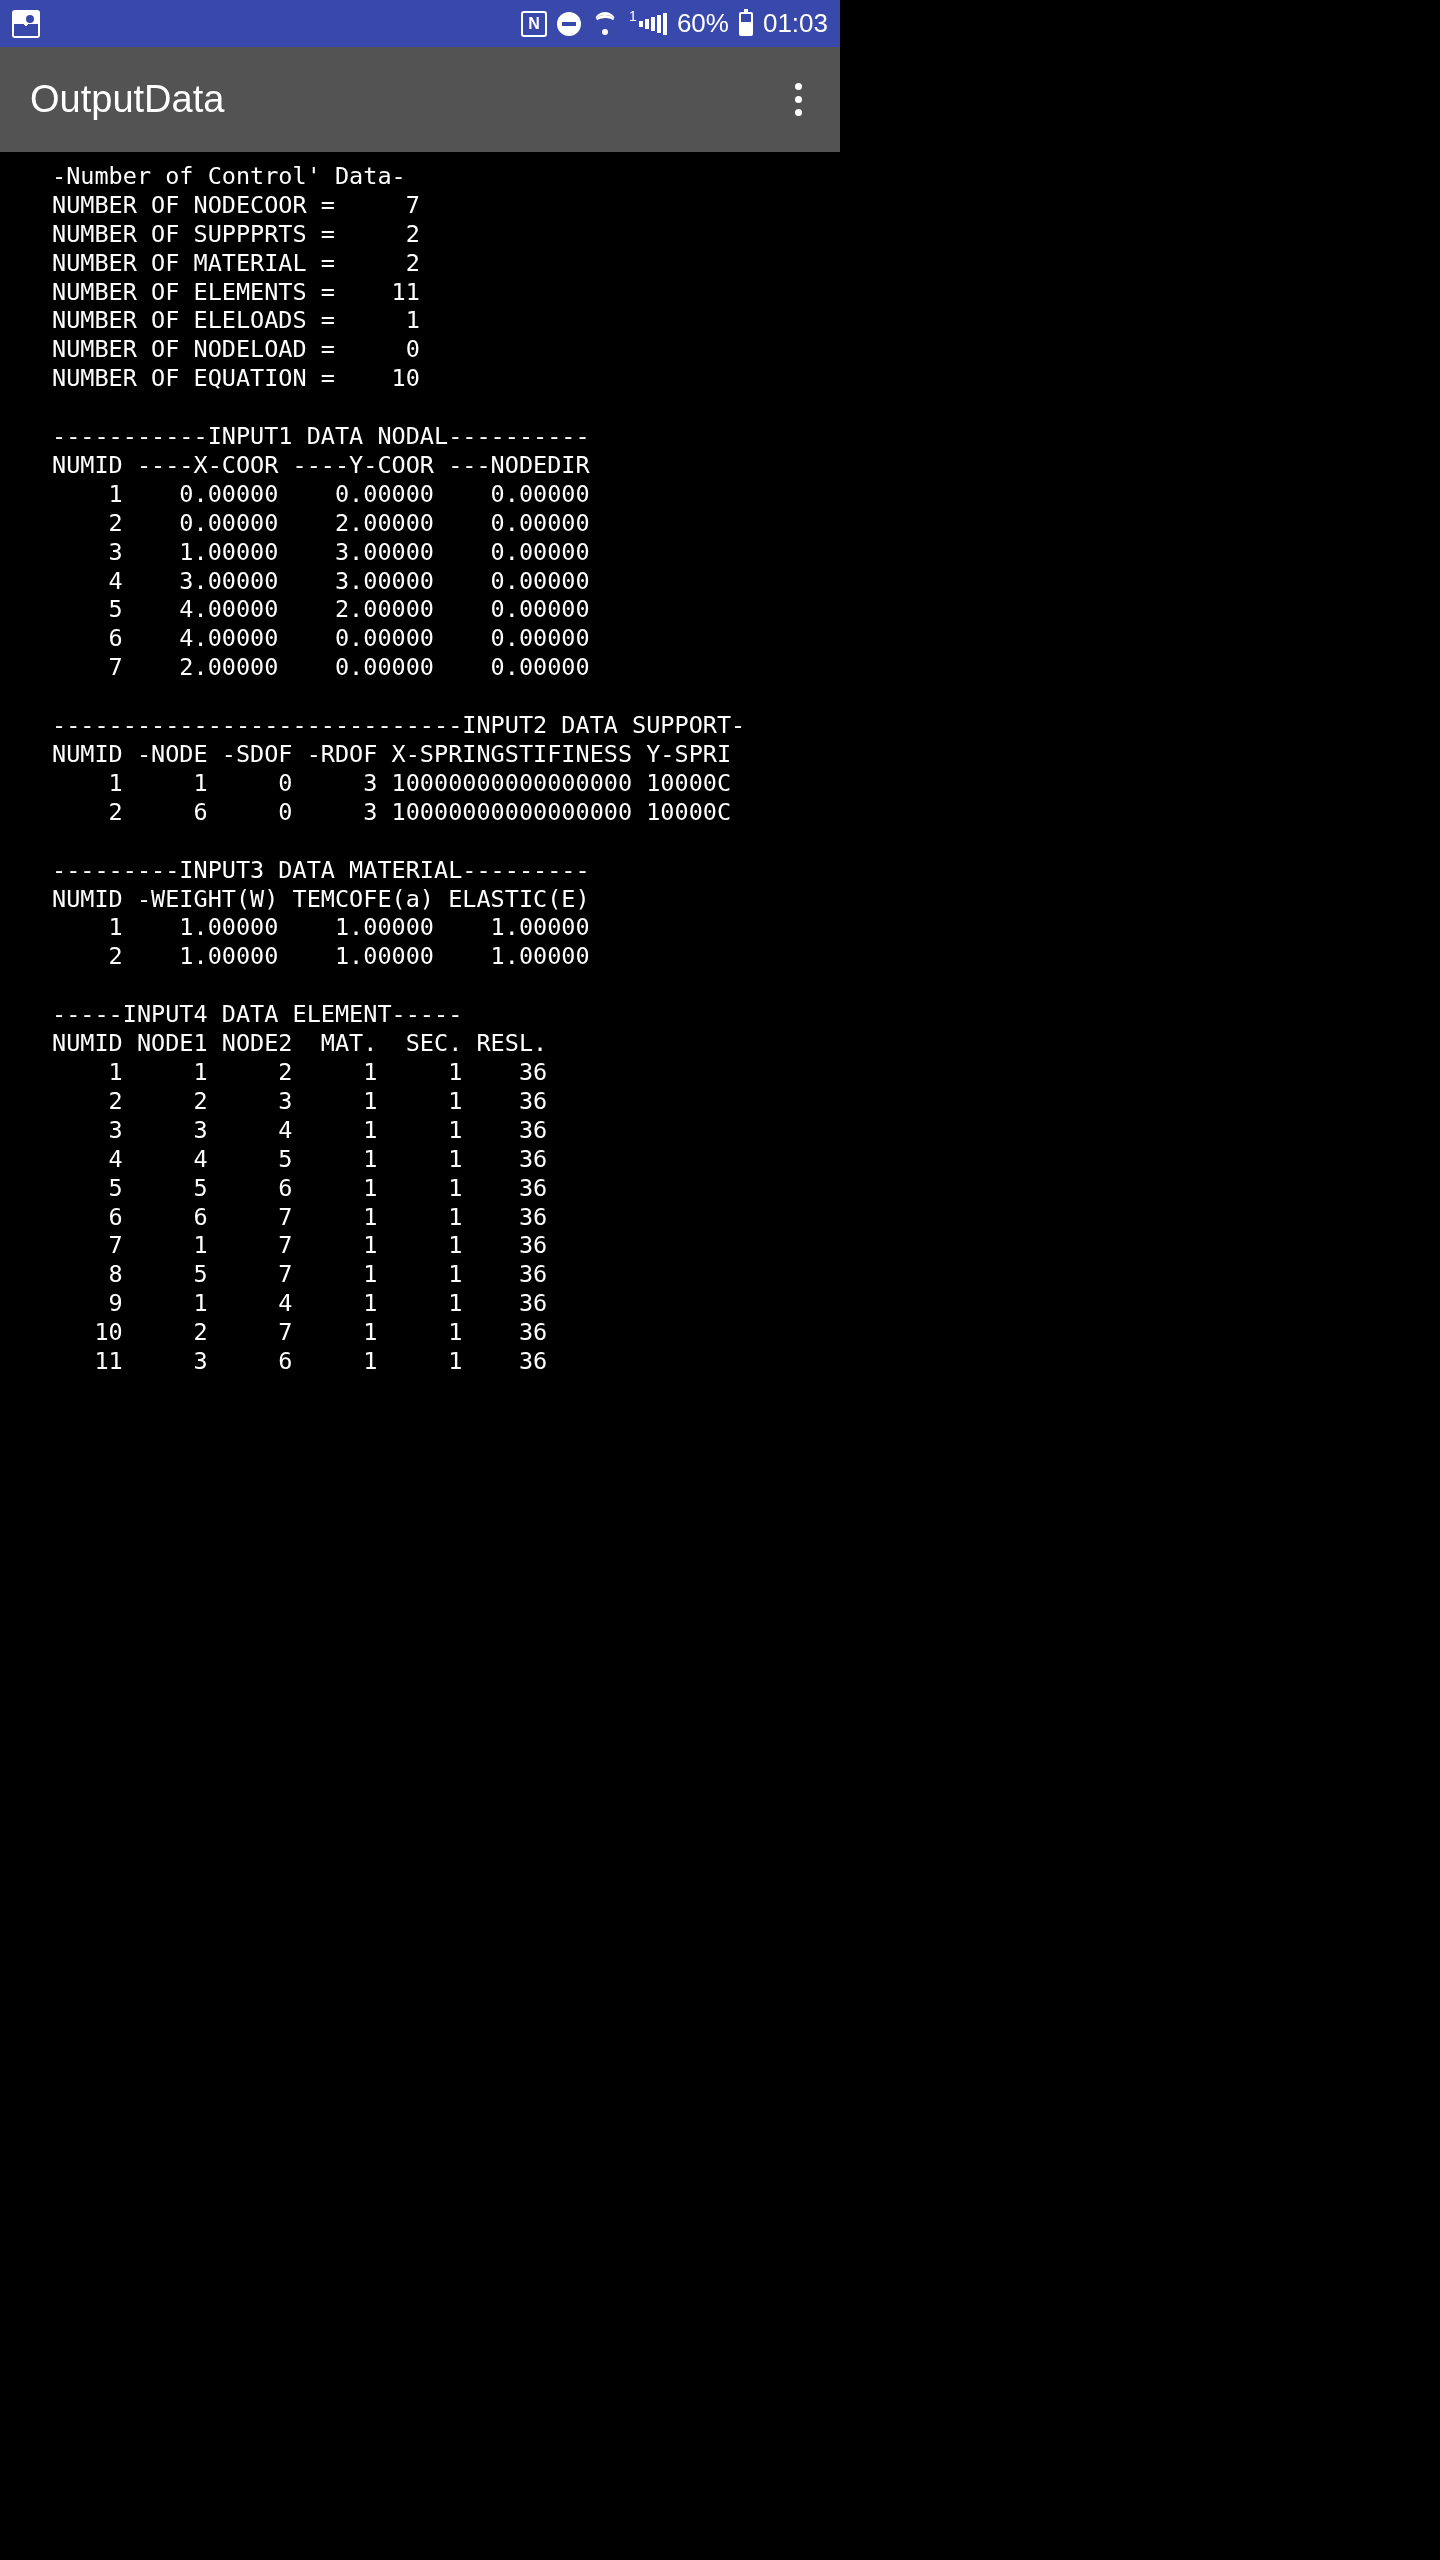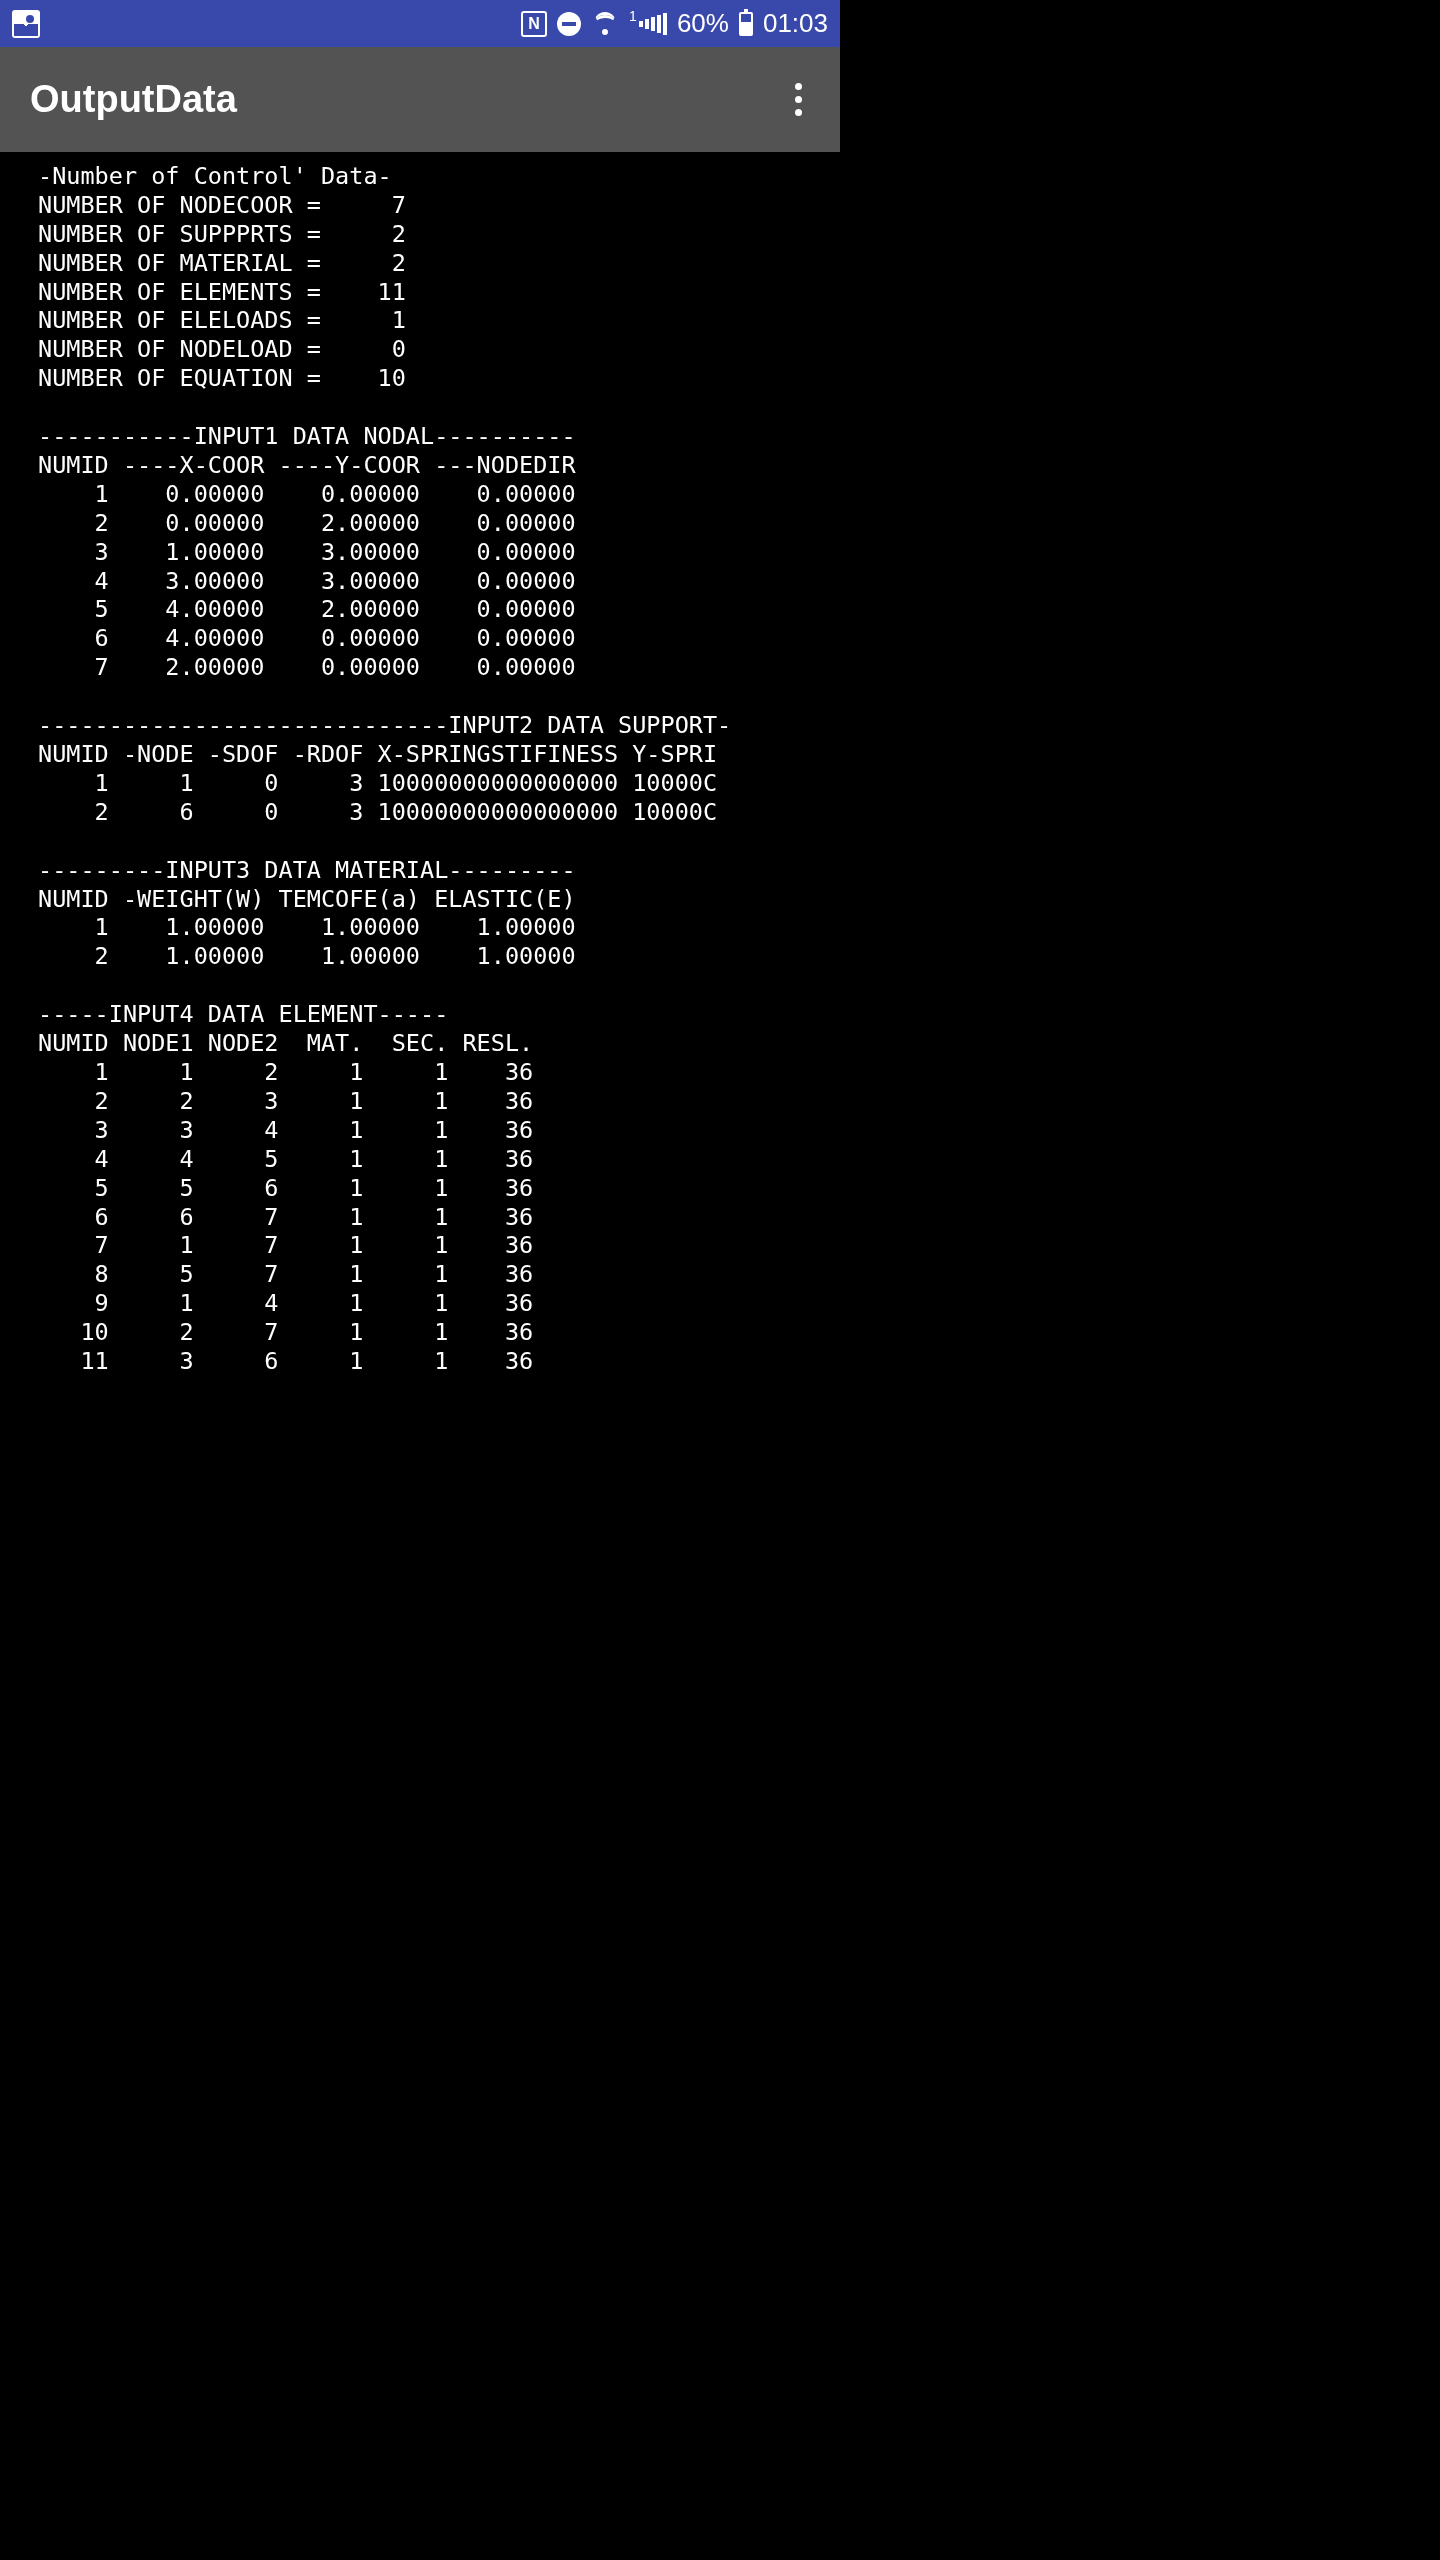--- a/index.html
+++ b/index.html
@@ -20,37 +20,37 @@
   .status-right span { display: inline-flex; align-items: center; }
 
   .action-bar {
     height: 105px;
     background: #535353;
     display: flex;
     align-items: center;
     padding: 0 30px;
     color: #fff;
   }
-  .action-title { font-size: 38px; font-weight: 700; }
+  .action-title { font-size: 38px; font-weight: 400; }
   .action-menu { margin-left: auto; display: flex; flex-direction: column; gap: 6px; padding: 8px; }
   .action-menu .dot { width: 7px; height: 7px; border-radius: 50%; background: #fff; }
 
   .content {
     flex: 1;
     background: #000;
     color: #fff;
     font-family: "Menlo", "Consolas", "DejaVu Sans Mono", monospace;
     font-size: 23.5px;
     line-height: 1.23;
     white-space: pre;
     padding-top: 10px;
     padding-left: 0;
     overflow: hidden;
   }
-  .content .line { padding-left: 38px; }
+  .content .line { padding-left: 52px; }
   .blank { height: 29px; }
 
   .ic-image {
     width: 28px; height: 28px; background: #fff; border-radius: 3px;
     display: inline-flex; align-items: flex-end; position: relative; overflow: hidden;
   }
   .ic-image::before {
     content: ""; position: absolute; width: 8px; height: 8px; border-radius: 50%;
     background: #3949ab; top: 5px; right: 6px;
   }

